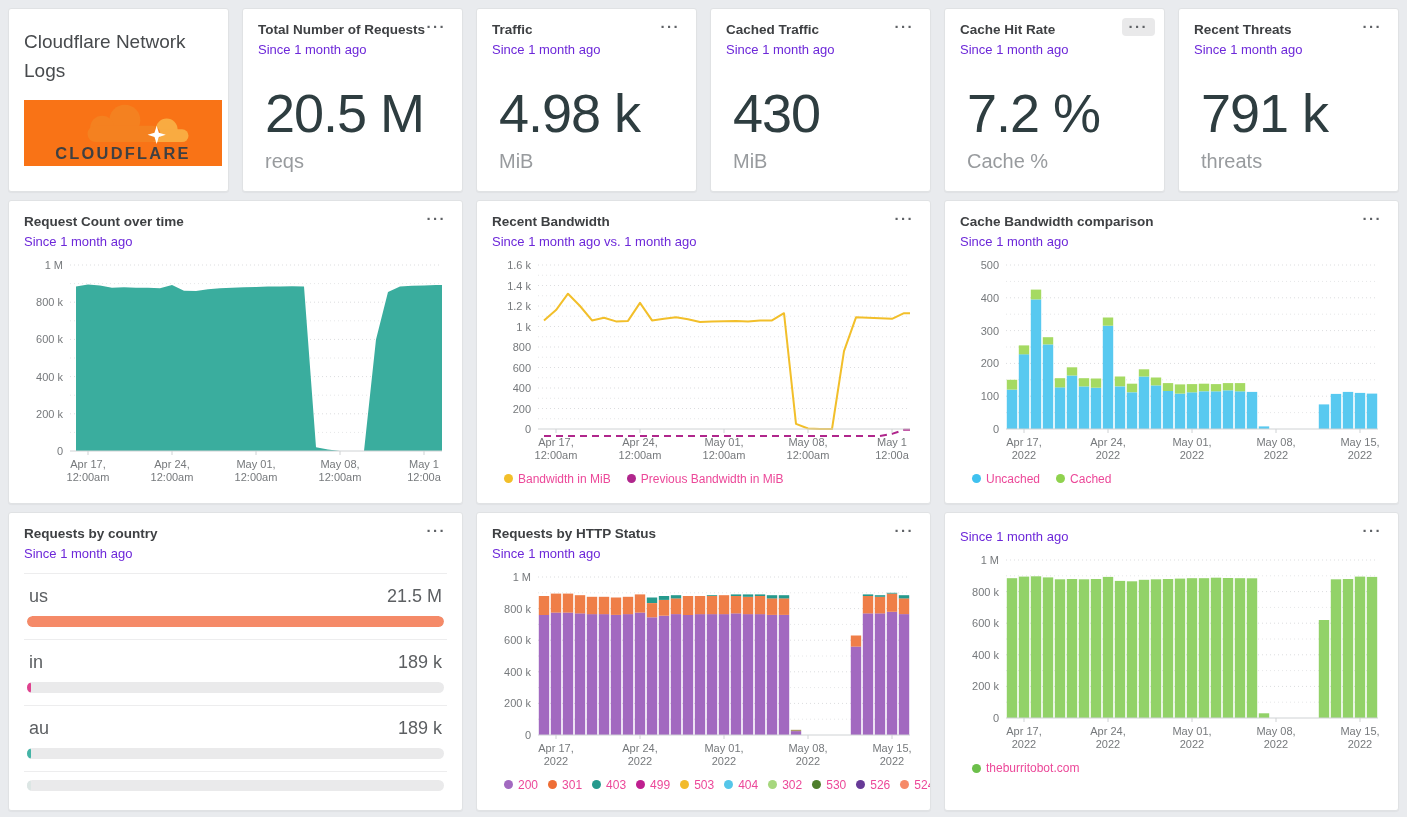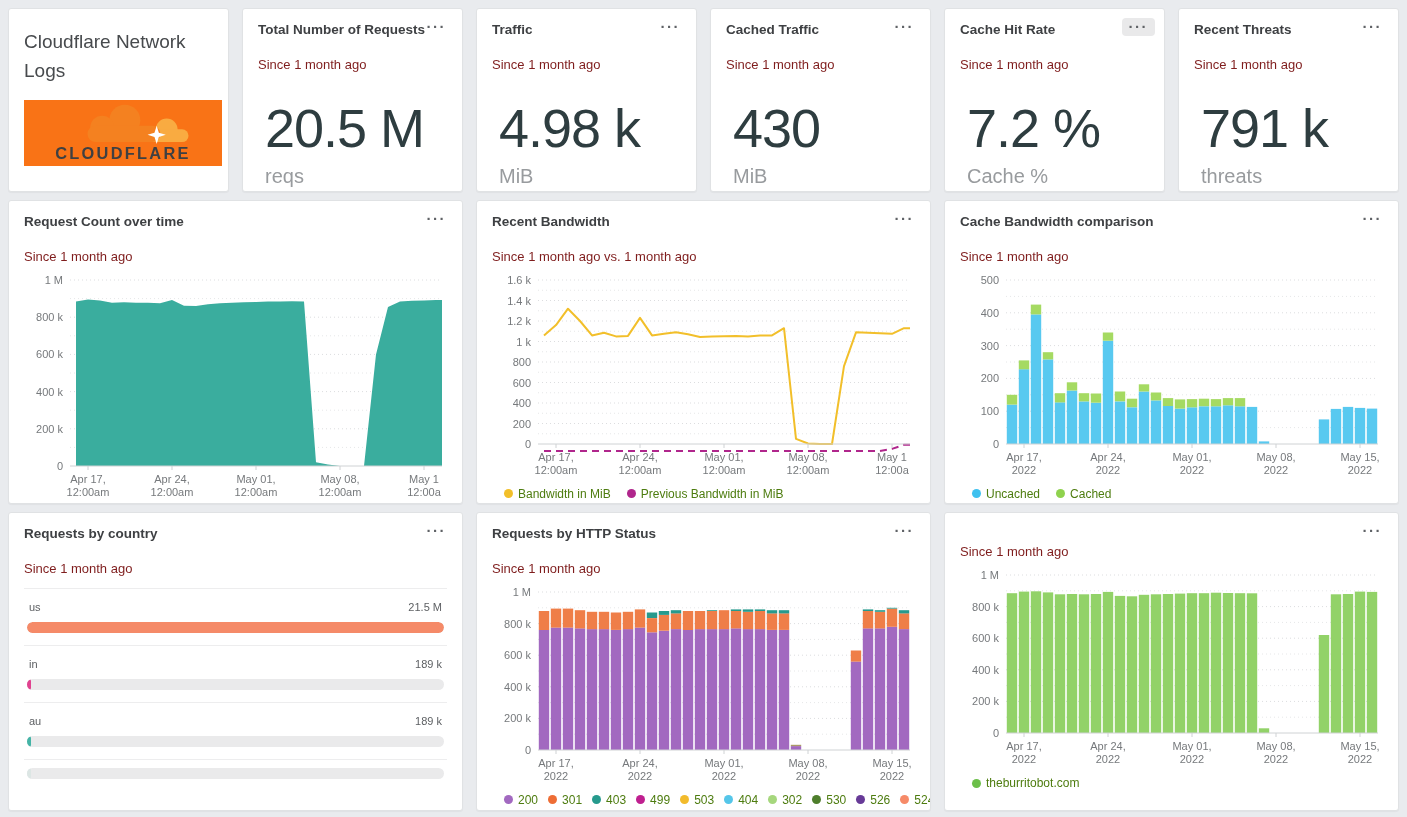--- a/index.html
+++ b/index.html
@@ -13,44 +13,44 @@
   .row { display:grid; gap:13px; margin:0 8px 8px 8px; }
   .row1 { grid-template-columns:repeat(6,1fr); height:192px; padding-top:8px; margin-bottom:8px; }
   .row2 { grid-template-columns:repeat(3,1fr); height:304px; }
   .row3 { grid-template-columns:repeat(3,1fr); height:299px; }
   .panel {
     background:#ffffff; border:1px solid #e0e2e4; border-radius:3px;
     box-shadow:0 1px 1px rgba(0,0,0,.04);
     padding:13px 15px; position:relative; overflow:hidden;
   }
   .p-title { font-size:13.5px; font-weight:bold; color:#3e4043; line-height:1.25; }
-  .p-sub   { font-size:13px; color:#7f1d1d; margin-top:18px; }
+  .p-sub   { font-size:13px; color:#6d28d9; margin-top:3px; }
   .menu-btn {
     position:absolute; top:9px; right:9px; border:0; background:transparent;
     color:#5f6266; font-size:15px; font-weight:bold; letter-spacing:1.5px;
     padding:4px 7px; border-radius:4px; line-height:10px; cursor:pointer;
   }
   .menu-btn.hover { background:#e9e9ea; }
   
   .stat { margin:25px 0 0 7px; }
   .stat-value { font-size:54px; color:#2e3d40; letter-spacing:-1px; white-space:nowrap; }
   .stat-unit  { font-size:20px; color:#989b9e; margin-top:6px; }
   
   .logo-title { font-size:19px; color:#474a4d; line-height:1.5; margin-top:6px; width:200px; }
   .logo-box { margin-top:15px; width:198px; height:66px; background:#f97316; display:flex; align-items:center; justify-content:center; }
   
   svg.chart { display:block; margin-top:4px; }
-  .legend { display:flex; gap:16px; margin:3px 0 0 12px; font-size:12px; color:#4d7c0f; align-items:center; flex-wrap:nowrap; }
+  .legend { display:flex; gap:16px; margin:3px 0 0 12px; font-size:12px; color:#ec4899; align-items:center; flex-wrap:nowrap; }
   .legend.tight { gap:10px; }
   .legend-item { display:inline-flex; align-items:center; white-space:nowrap; }
   .legend-dot { width:9px; height:9px; border-radius:50%; display:inline-block; margin-right:5px; }
   
   .country-list { margin-top:12px; }
   .country-row { border-top:1px solid #ededee; padding:8px 3px 12px 3px; }
-  .country-top { display:flex; justify-content:space-between; font-size:11px; color:#5c5f62; margin:4px 2px 9px 2px; }
+  .country-top { display:flex; justify-content:space-between; font-size:18px; color:#5c5f62; margin:4px 2px 9px 2px; }
   .bar-track { height:11px; background:#eaeaeb; border-radius:6px; position:relative; overflow:hidden; }
   .bar-fill  { position:absolute; left:0; top:0; height:11px; border-radius:6px; }
 </style>
 </head>
 <body>
 
 <div class="row row1">
 
   <div class="panel">
     <div class="logo-title">Cloudflare Network Logs</div>

